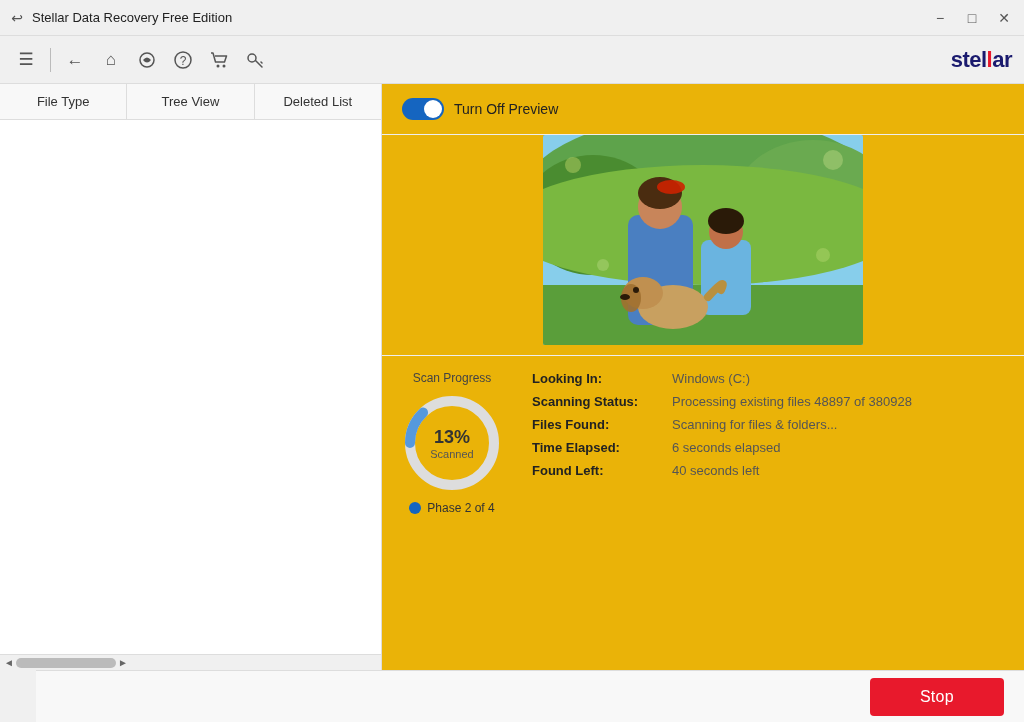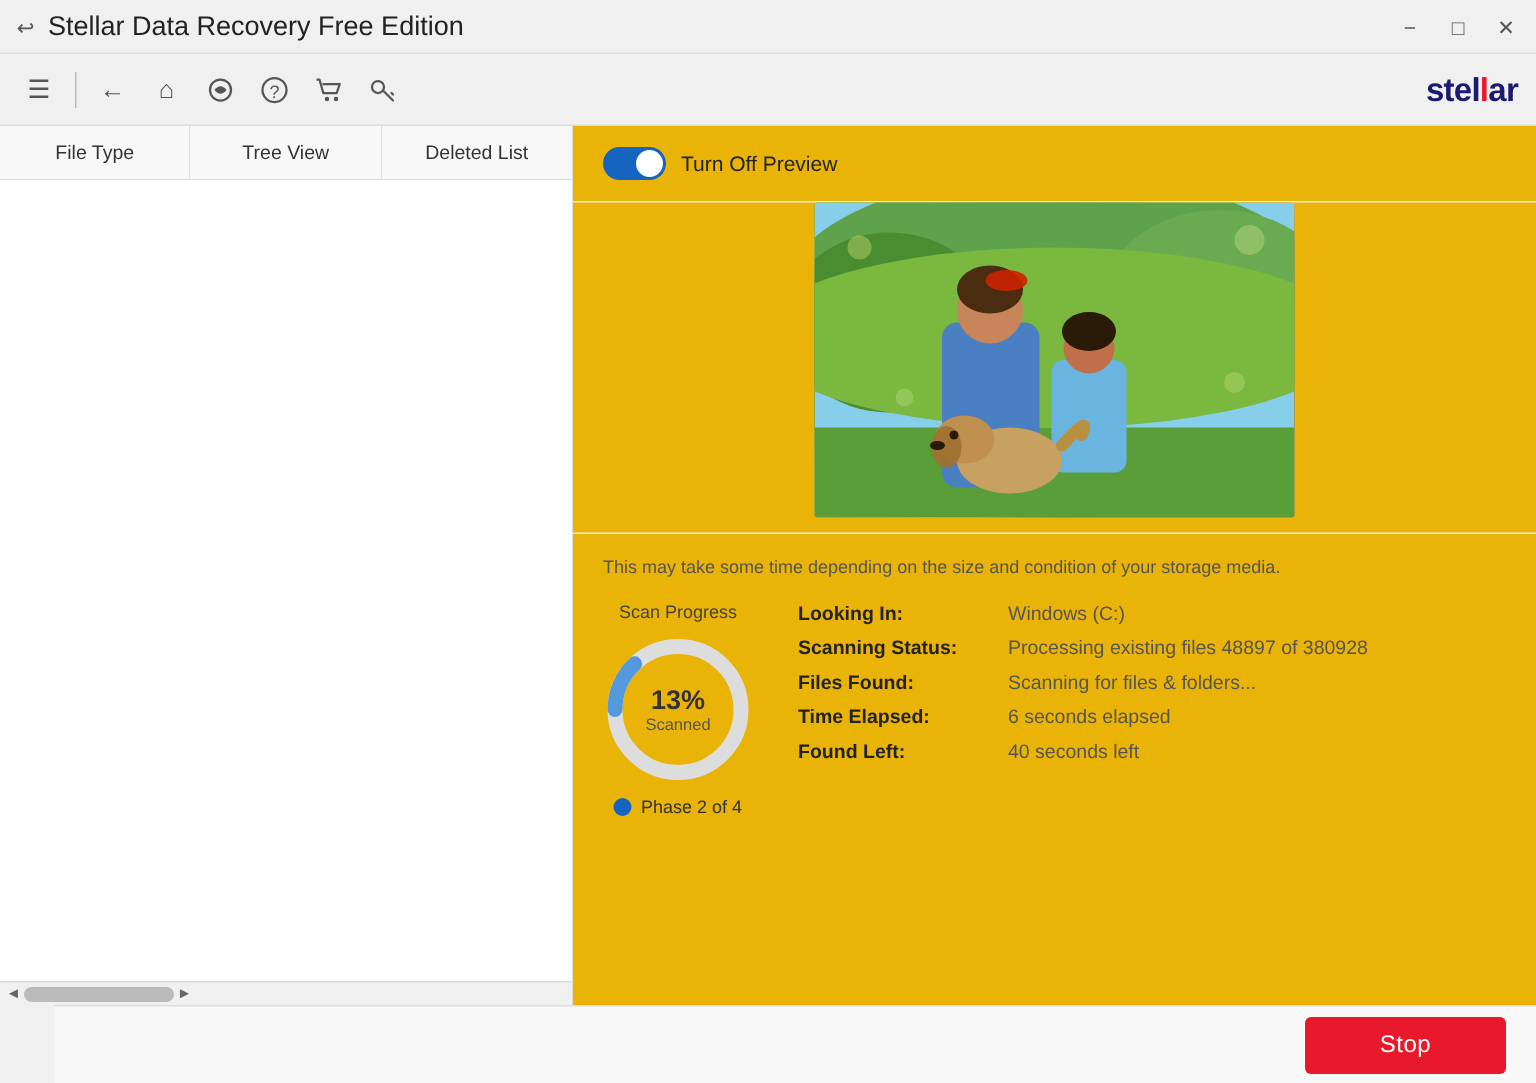--- a/index.html
+++ b/index.html
@@ -25,21 +25,21 @@
     }
     .title-bar-icon {
       width: 18px;
       height: 18px;
       display: flex;
       align-items: center;
       justify-content: center;
       color: #555;
       font-size: 14px;
     }
-    .title-bar-text { font-size: 18px; color: #222; }
+    .title-bar-text { font-size: 13px; color: #222; }
     .title-bar-controls {
       display: flex;
       gap: 8px;
       align-items: center;
     }
     .window-btn {
       width: 24px;
       height: 24px;
       display: flex;
       align-items: center;
@@ -449,21 +449,20 @@
 
           <circle cx="30" cy="30" r="8" fill="#ffff88" opacity="0.3"></circle>
           <circle cx="290" cy="25" r="10" fill="#ffffaa" opacity="0.25"></circle>
           <circle cx="60" cy="130" r="6" fill="#ffffcc" opacity="0.2"></circle>
           <circle cx="280" cy="120" r="7" fill="#ffffaa" opacity="0.2"></circle>
         </svg>
       </div>
     </div>
 
     <div class="scan-info-area">
-      <div class="scan-subtitle">This may take some time depending on the size and condition of your storage media.</div>
 
       <div class="scan-details-row">
 
         <div class="progress-section">
           <div class="progress-label">Scan Progress</div>
           <div class="circular-progress">
             <svg width="100" height="100" viewBox="0 0 100 100">
 
               <circle cx="50" cy="50" r="42" fill="none" stroke="#ddd" stroke-width="10"></circle>
 

